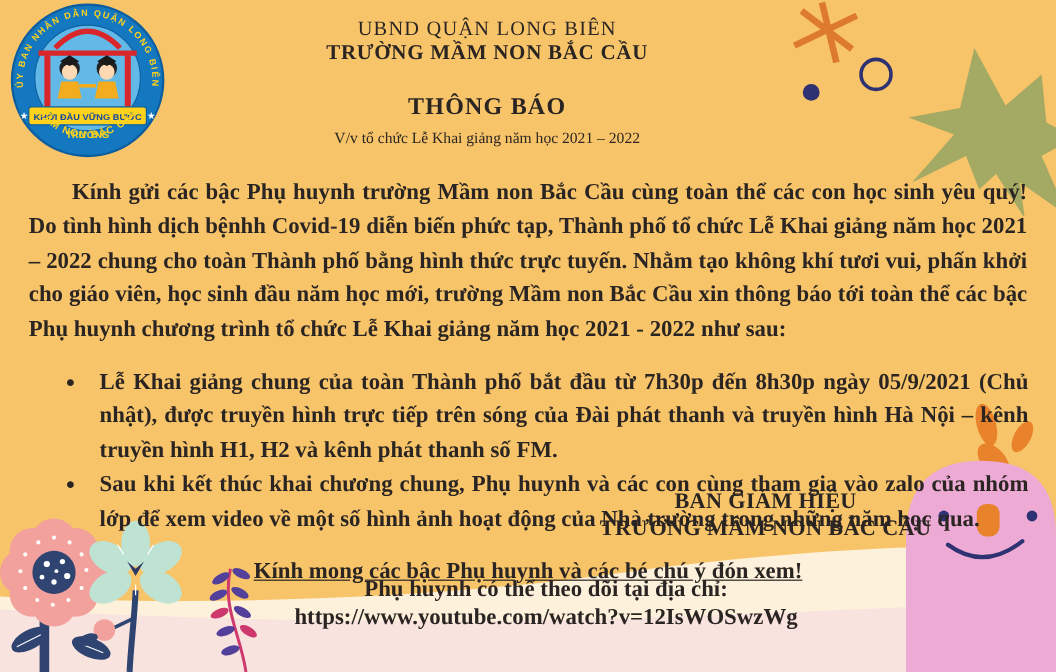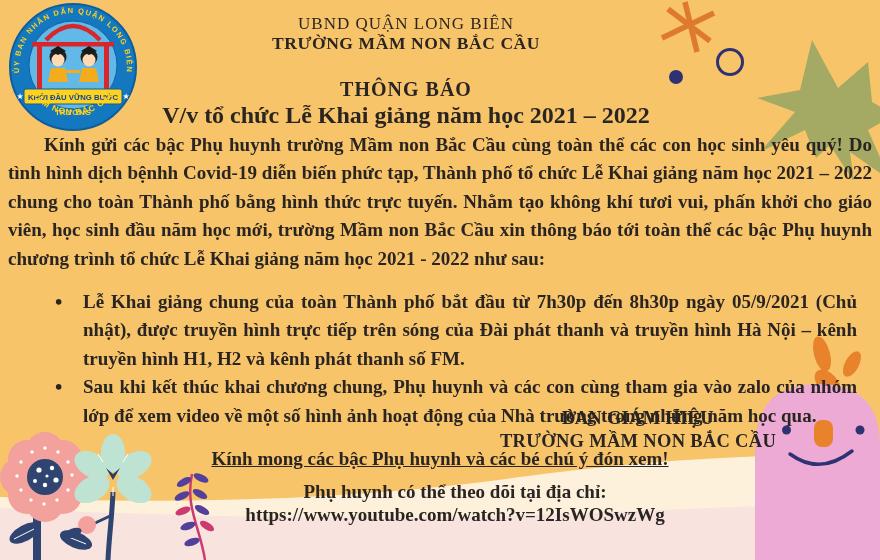--- a/index.html
+++ b/index.html
@@ -10,25 +10,25 @@
     color:#2a2522;
   }
   .abs{position:absolute;}
   svg{display:block;}
 
   
   .hdr{top:14px; left:0; width:812px; text-align:center; line-height:1;}
   .hdr-org{font-size:17px; letter-spacing:1px; line-height:19px; font-weight:normal;}
   .hdr-school{font-size:17.5px; font-weight:bold; letter-spacing:.6px; line-height:21px;}
   .doc-title{font-size:20px; font-weight:bold; letter-spacing:1px; margin-top:23px; line-height:24px;}
-  .doc-sub{font-size:24px; font-weight:bold; margin-top:2px; line-height:24px;}
+  .doc-sub{font-size:13px; font-weight:normal; margin-top:2px; line-height:24px;}
 
   
   .doc-text{top:131px; left:8px; width:864px; font-size:19px; font-weight:bold; line-height:28.4px;}
-  .doc-text p{margin:0;}
+  .doc-text p{margin:16px;}
   .intro{text-indent:36px; text-align:justify;}
   ul.blist{margin:15px; padding:0; list-style:none;}
   ul.blist li{position:relative; padding-left:60px; text-align:justify;}
   ul.blist li::before{content:"•"; position:absolute; left:32px; top:0; font-size:21px;}
   .closing{text-align:center;text-decoration:underline;}
 
   
   .sig{top:407px; left:498px; width:280px; text-align:center;
        font-size:18.5px; font-weight:bold; line-height:22.5px; letter-spacing:.3px;}
 

